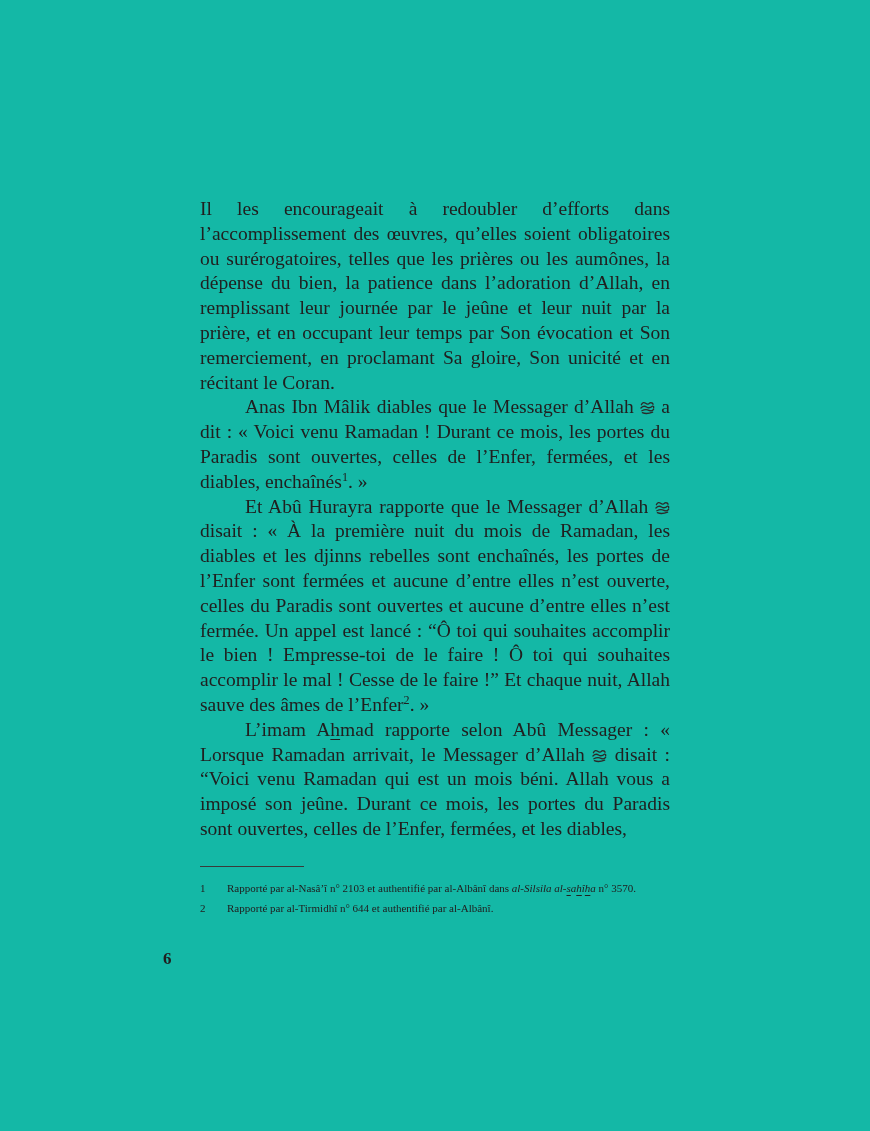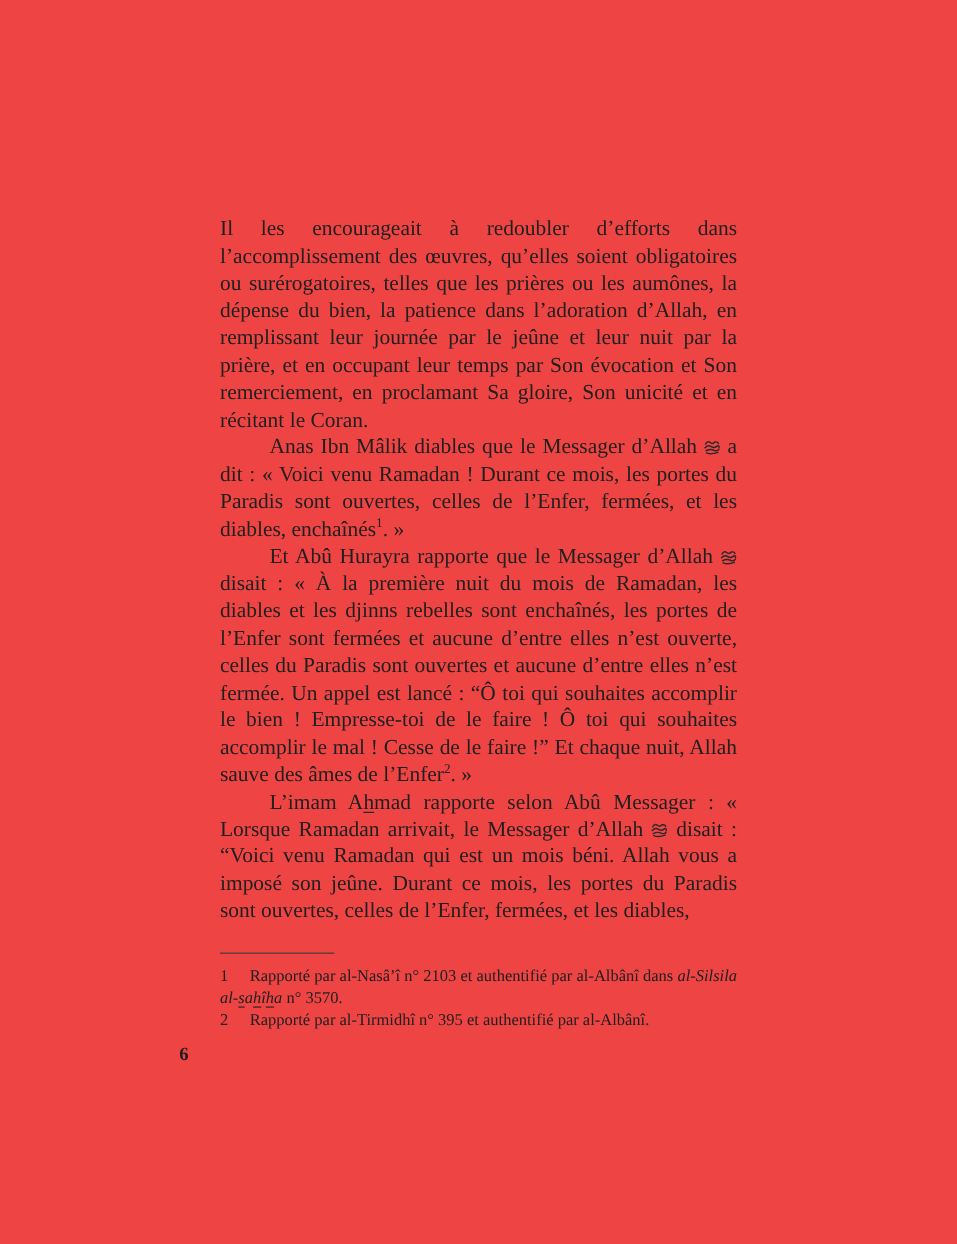--- a/index.html
+++ b/index.html
@@ -4,21 +4,21 @@
 <style>
   html, body {
     margin: 0;
     padding: 0;
     background: #ffffff;
   }
   .page {
     position: relative;
     width: 870px;
     height: 1131px;
-    background: #ef4444;
+    background: #14b8a6;
     overflow: hidden;
     font-family: "Liberation Serif", "DejaVu Serif", serif;
     color: #202020;
   }
   .main-text {
     position: absolute;
     left: 200px;
     top: 197px;
     width: 470px;
     font-size: 19.5px;
@@ -52,21 +52,21 @@
     width: 104px;
     margin: 0;
     border: none;
     border-top: 1.5px solid #3a3a3a;
   }
   .footnotes {
     position: absolute;
     left: 200px;
     top: 878px;
     width: 470px;
-    font-size: 15px;
+    font-size: 11px;
     line-height: 20.2px;
     text-align: justify;
   }
   .footnotes p {
     margin: 0;
     padding: 0;
   }
   .fn-num {
     display: inline-block;
     min-width: 27px;
@@ -106,16 +106,16 @@
       <p class="indent"><span>L’imam A</span><span class="ul">h</span><span>mad rapporte selon Abû Messager : « Lorsque Ramadan arrivait, le Messager d’Allah </span><svg class="saws" viewBox="0 0 16 16" xmlns="http://www.w3.org/2000/svg" fill="none" stroke="#2a2a2a" stroke-width="1.4" stroke-linecap="round">
     <path d="M1.5,5 Q3.5,1.5 6,3.5 T10.5,3 Q13.5,2.5 14,4.5"></path>
     <path d="M1,8.5 Q4,5.5 7,7.5 T13.5,6.5 Q15,6.5 14.5,8.5"></path>
     <path d="M2,11.5 Q6,9.5 9.5,11 T14.5,10"></path>
     <path d="M2.5,13.5 Q7,15.5 13.5,13"></path>
   </svg><span> disait : “Voici venu Ramadan qui est un mois béni. Allah vous a imposé son jeûne. Durant ce mois, les portes du Paradis sont ouvertes, celles de l’Enfer, fermées, et les diables,</span></p>
     </main>
   <hr class="fn-rule">
   <section id="footnotes" class="footnotes">
       <p><span class="fn-num">1</span><span>Rapporté par al-Nasâ’î n° 2103 et authentifié par al-Albânî dans </span><span class="i">al-Silsila al-</span><span class="i ul">s</span><span class="i">a</span><span class="i ul">h</span><span class="i">î</span><span class="i ul">h</span><span class="i">a</span><span> n° 3570.</span></p>
-      <p><span class="fn-num">2</span><span>Rapporté par al-Tirmidhî n° 395 et authentifié par al-Albânî.</span></p>
+      <p><span class="fn-num">2</span><span>Rapporté par al-Tirmidhî n° 644 et authentifié par al-Albânî.</span></p>
     </section>
   <div class="page-number">6</div>
 </div>
 
 </body></html>

